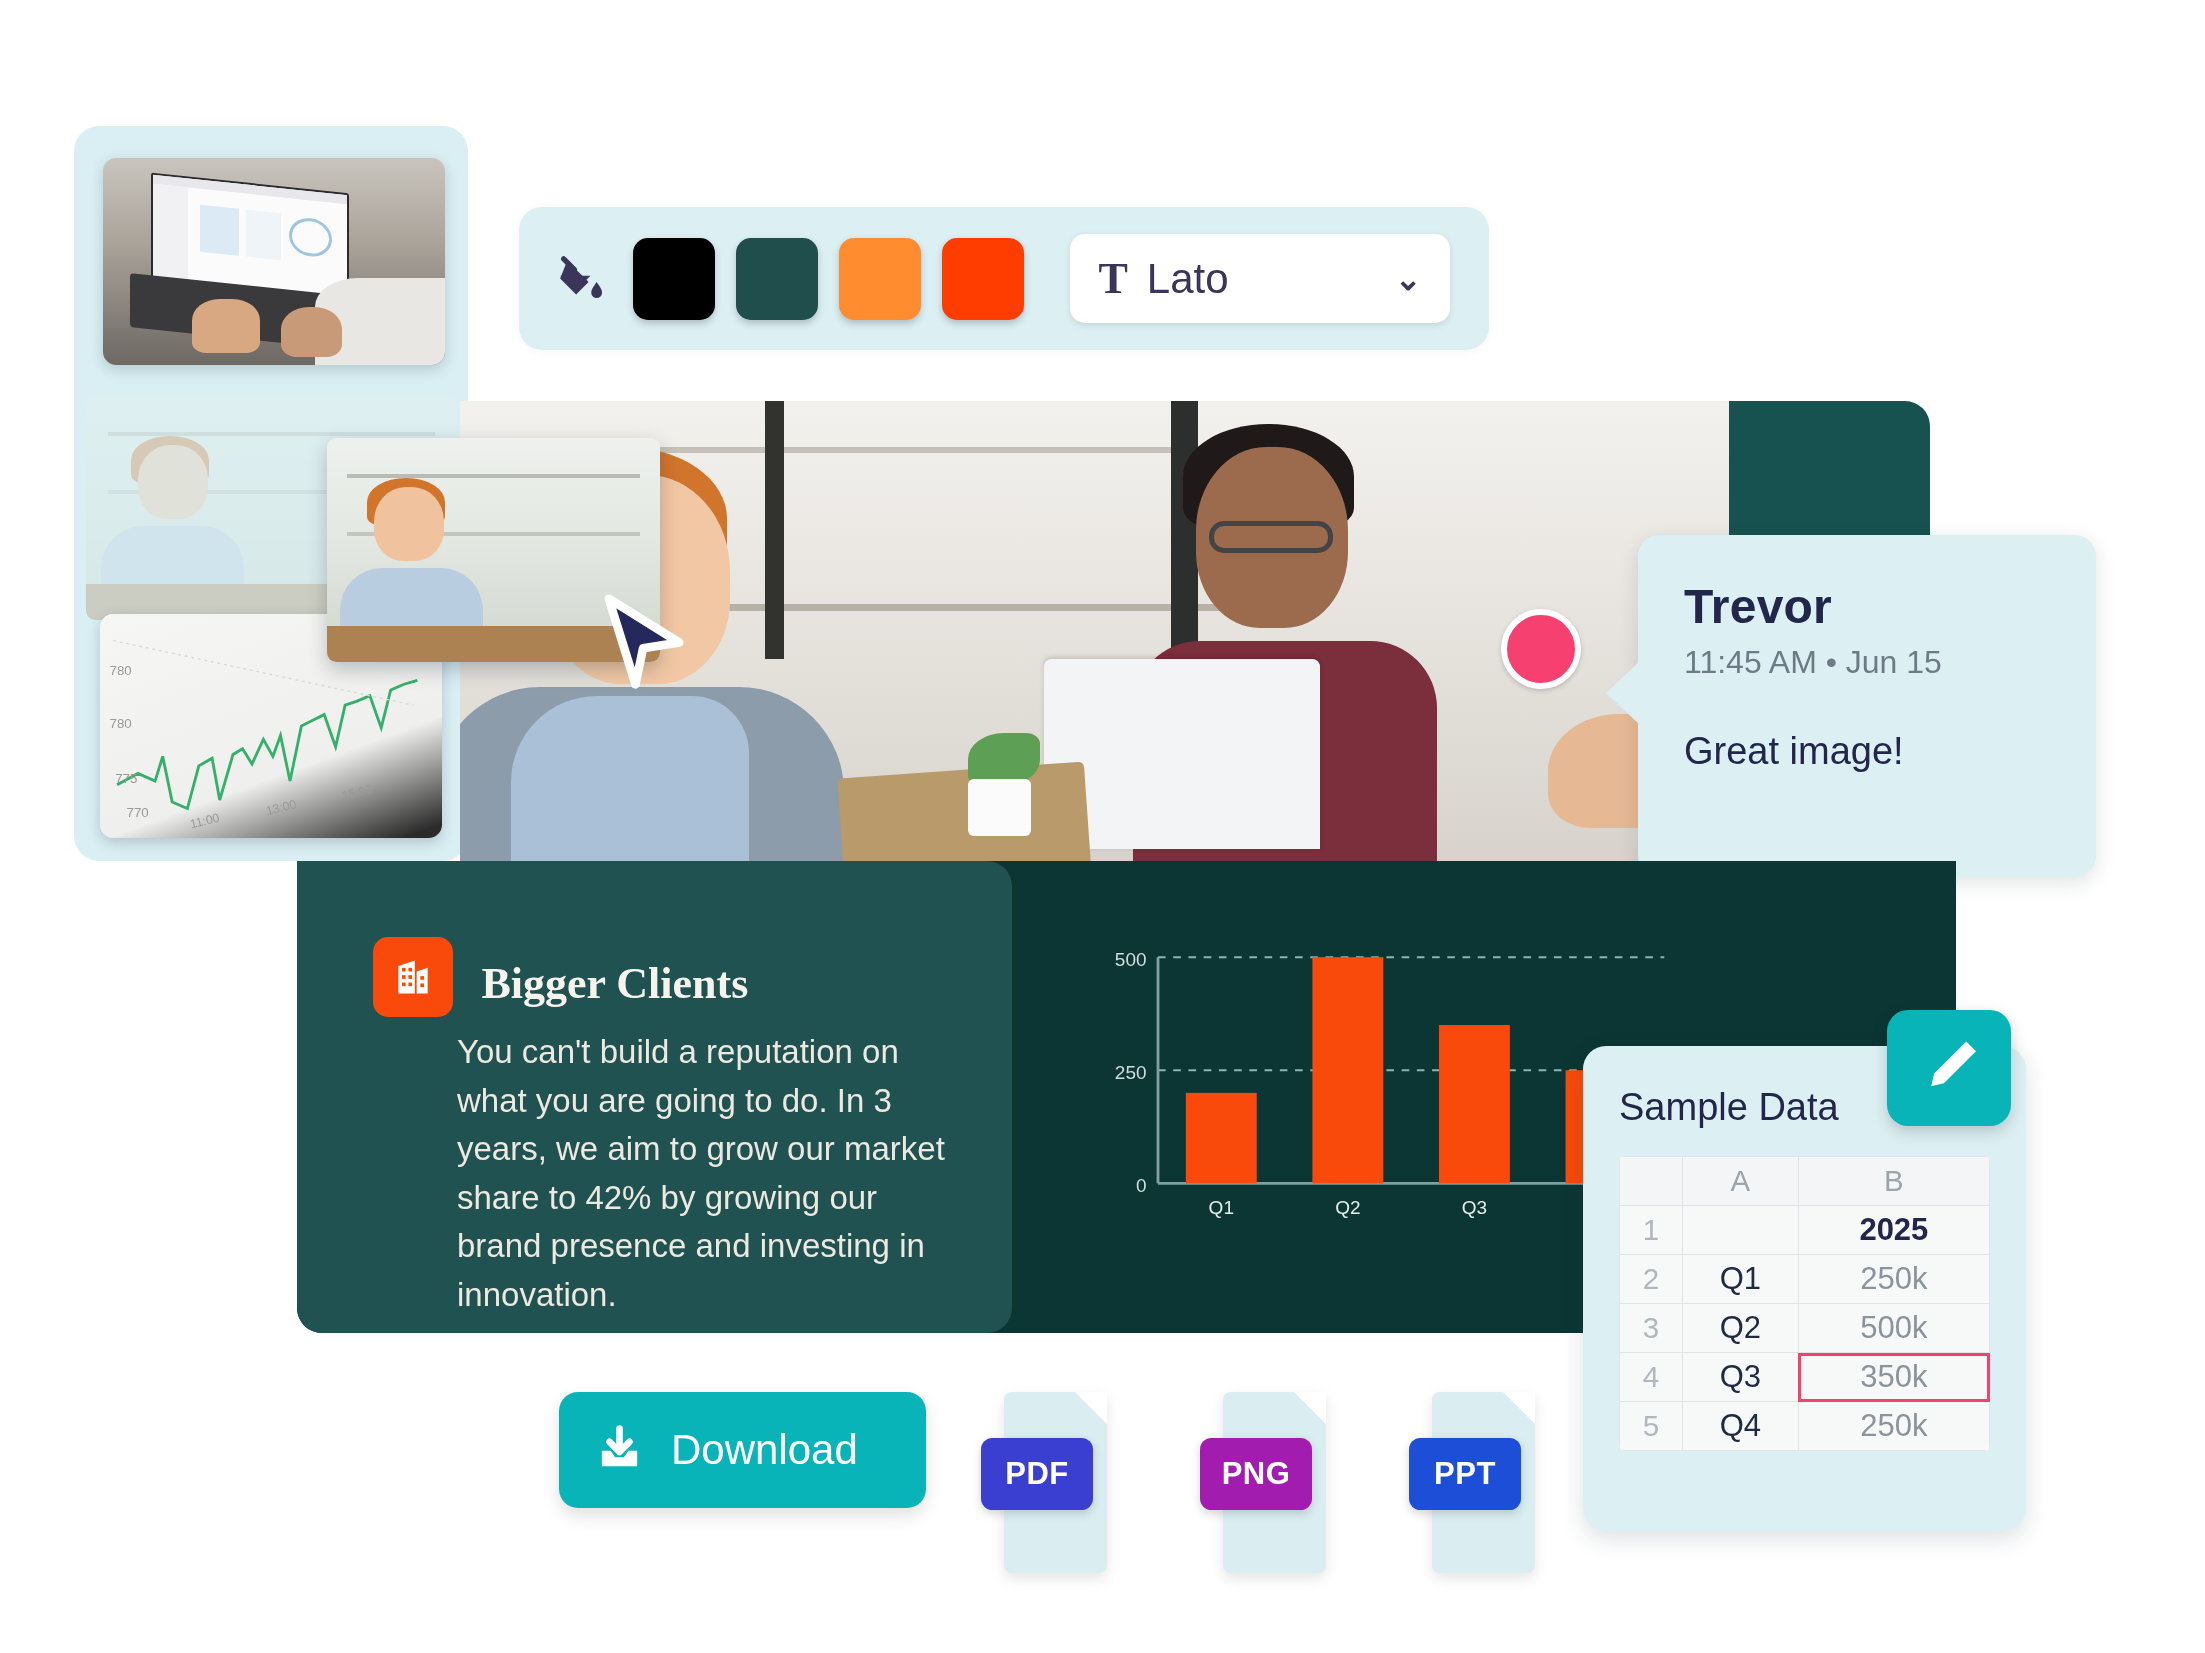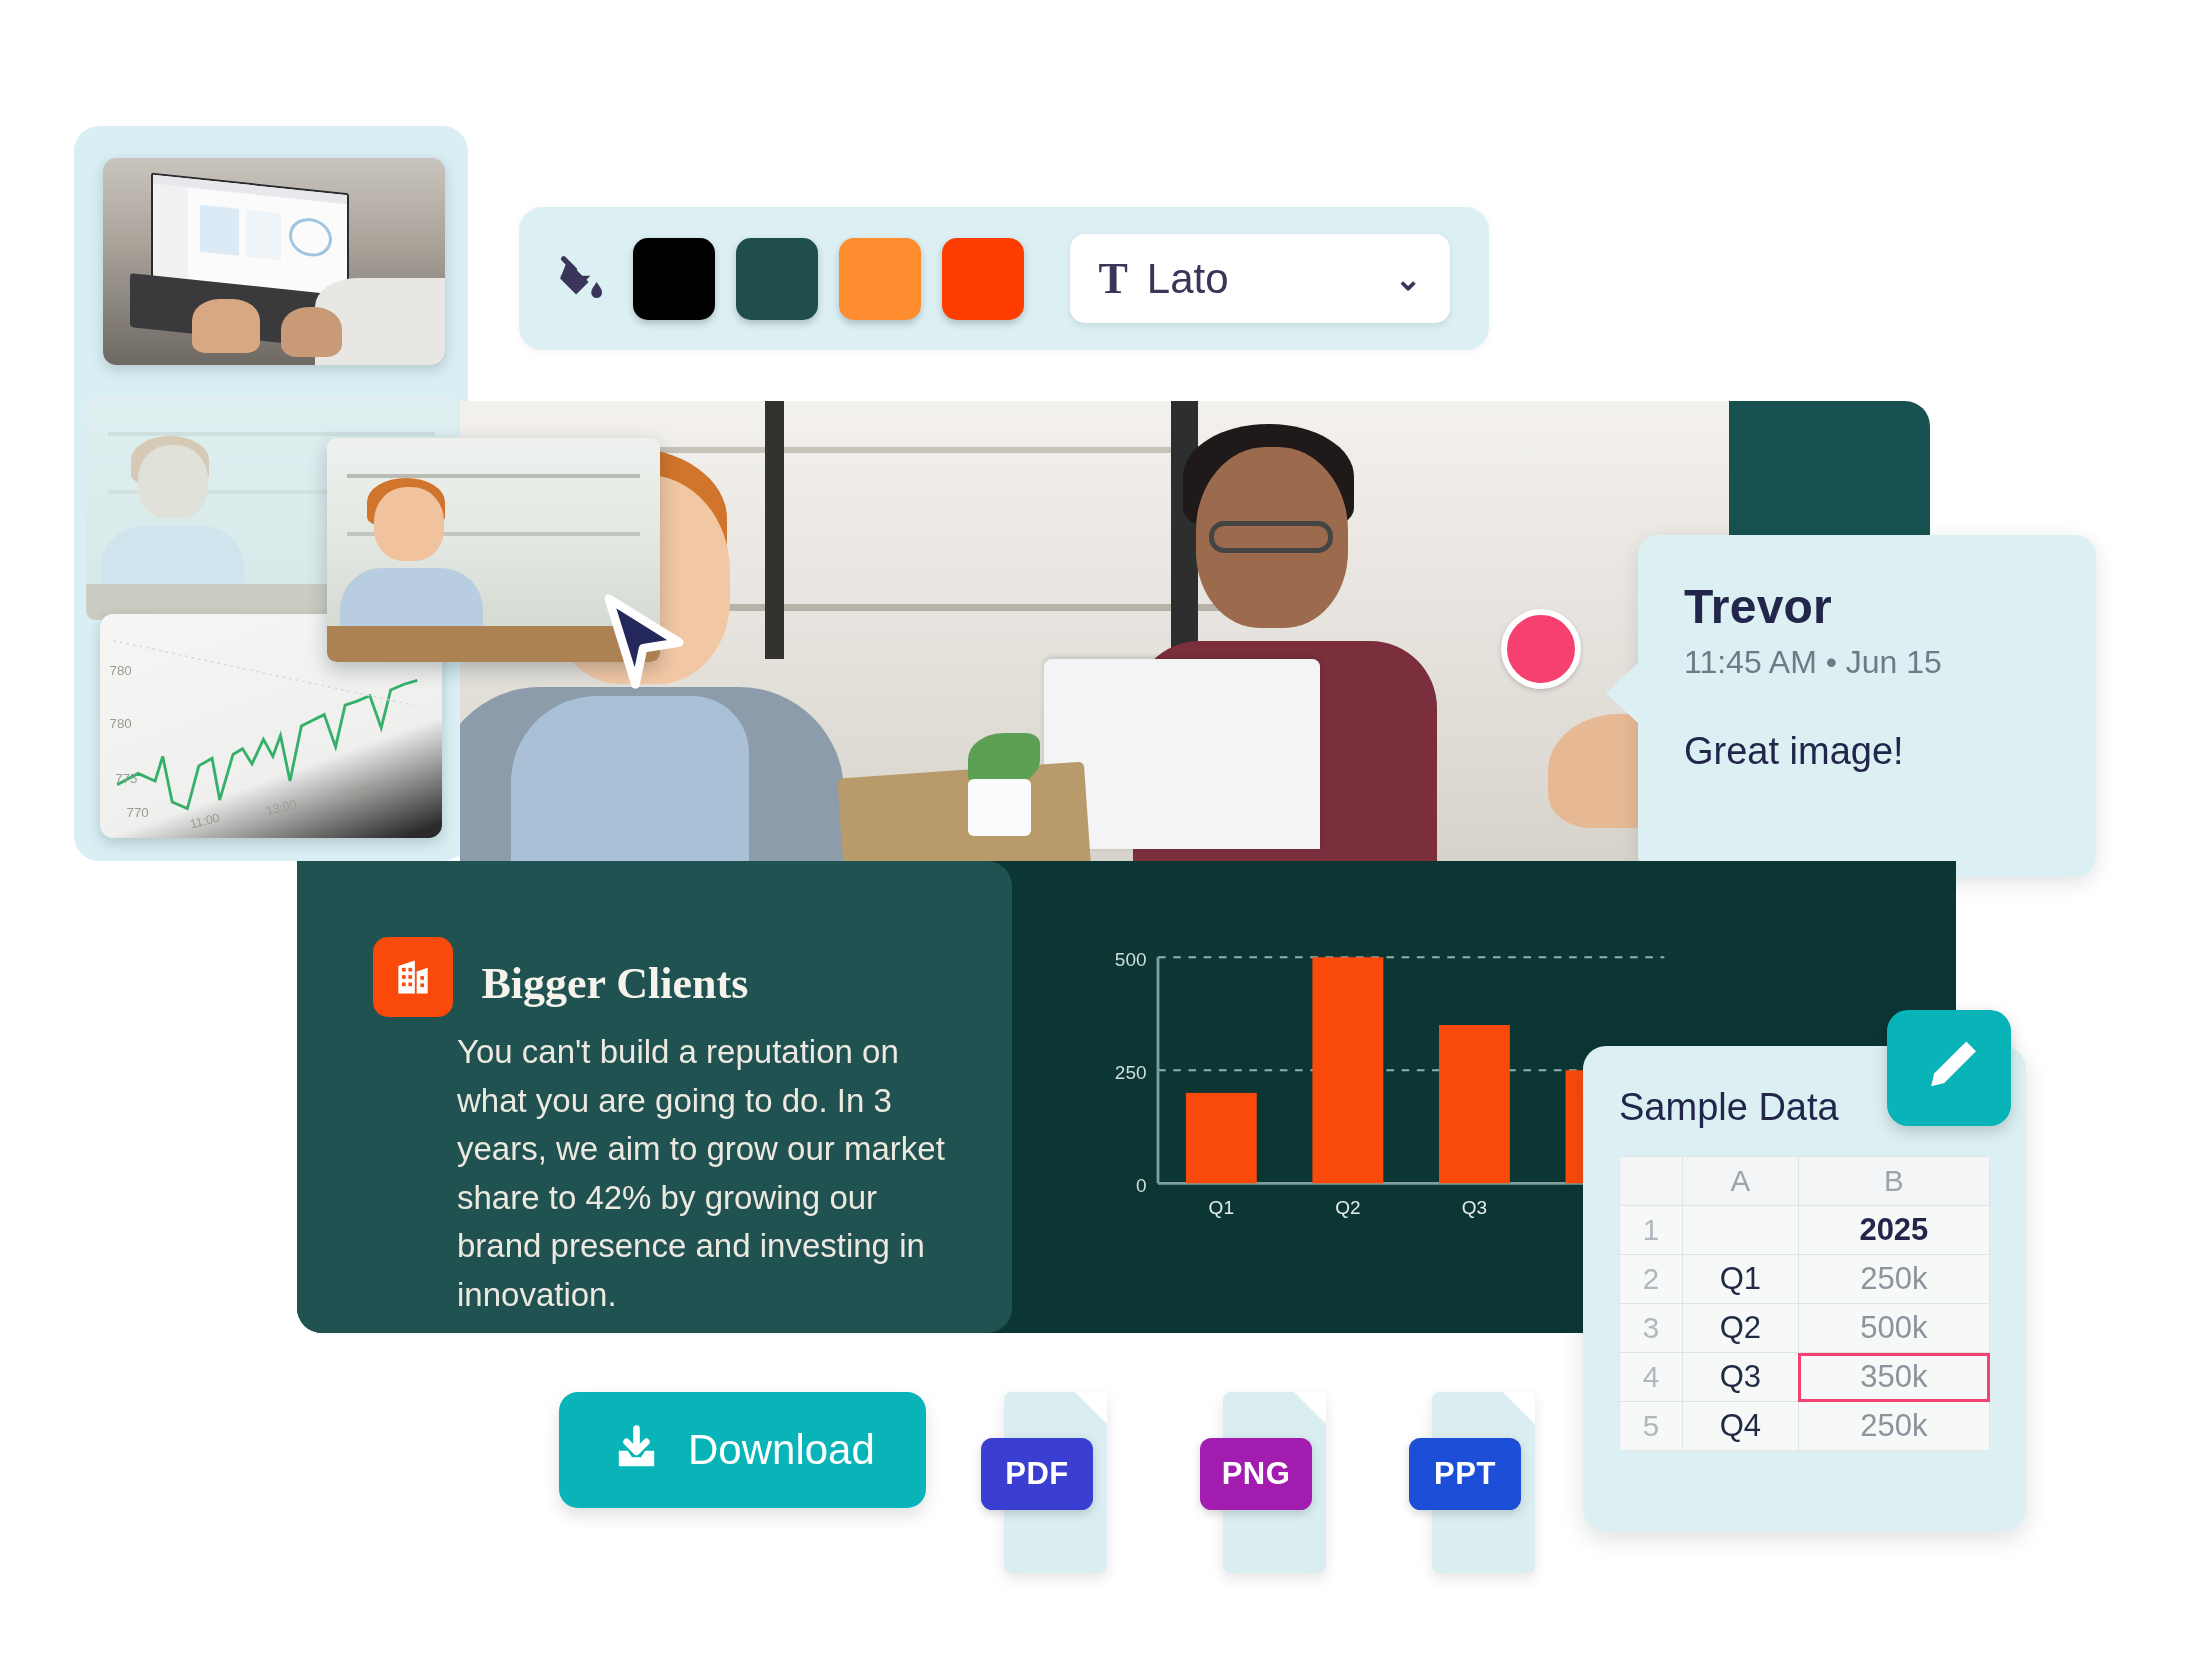--- a/index.html
+++ b/index.html
@@ -188,21 +188,21 @@
   table.sheet td.hdr{ color:#9aa5ad; font-size:29.5px; background:#f4f5f6;}
   table.sheet td.rn{ color:#b0b8bf; width:63px; font-size:29.5px;}
   table.sheet td.val{ color:#8a949c; }
   table.sheet td.bold{ font-weight:bold; color:#22264B;}
   table.sheet td.sel{ outline:3.8px solid #F6406F; outline-offset:-3.8px; position:relative; }
 
   
   .download-btn{
     position:absolute; left:559px; top:1392px; width:367px; height:116px;
     background:#09B4B8; border-radius:19px; display:flex;align-items:center;
-    gap:25px; padding-left:51px; cursor:pointer;
+    gap:25px; padding-left:34px; cursor:pointer;
     box-shadow:0 7.6px 17px rgba(0,0,0,.12);
   }
   .download-label{ font-size:42px; color:#fff;}
   .filecard{ position:absolute; width:103px; height:181px; }
   .filecard .page{
     position:absolute; inset:0; background:#daeef2; border-radius:7.6px 0 7.6px 7.6px;
     box-shadow:0 5.7px 13.3px rgba(0,0,0,.10);
   }
   .filecard .fold{
     position:absolute; right:0; top:0; width:0;height:0;

